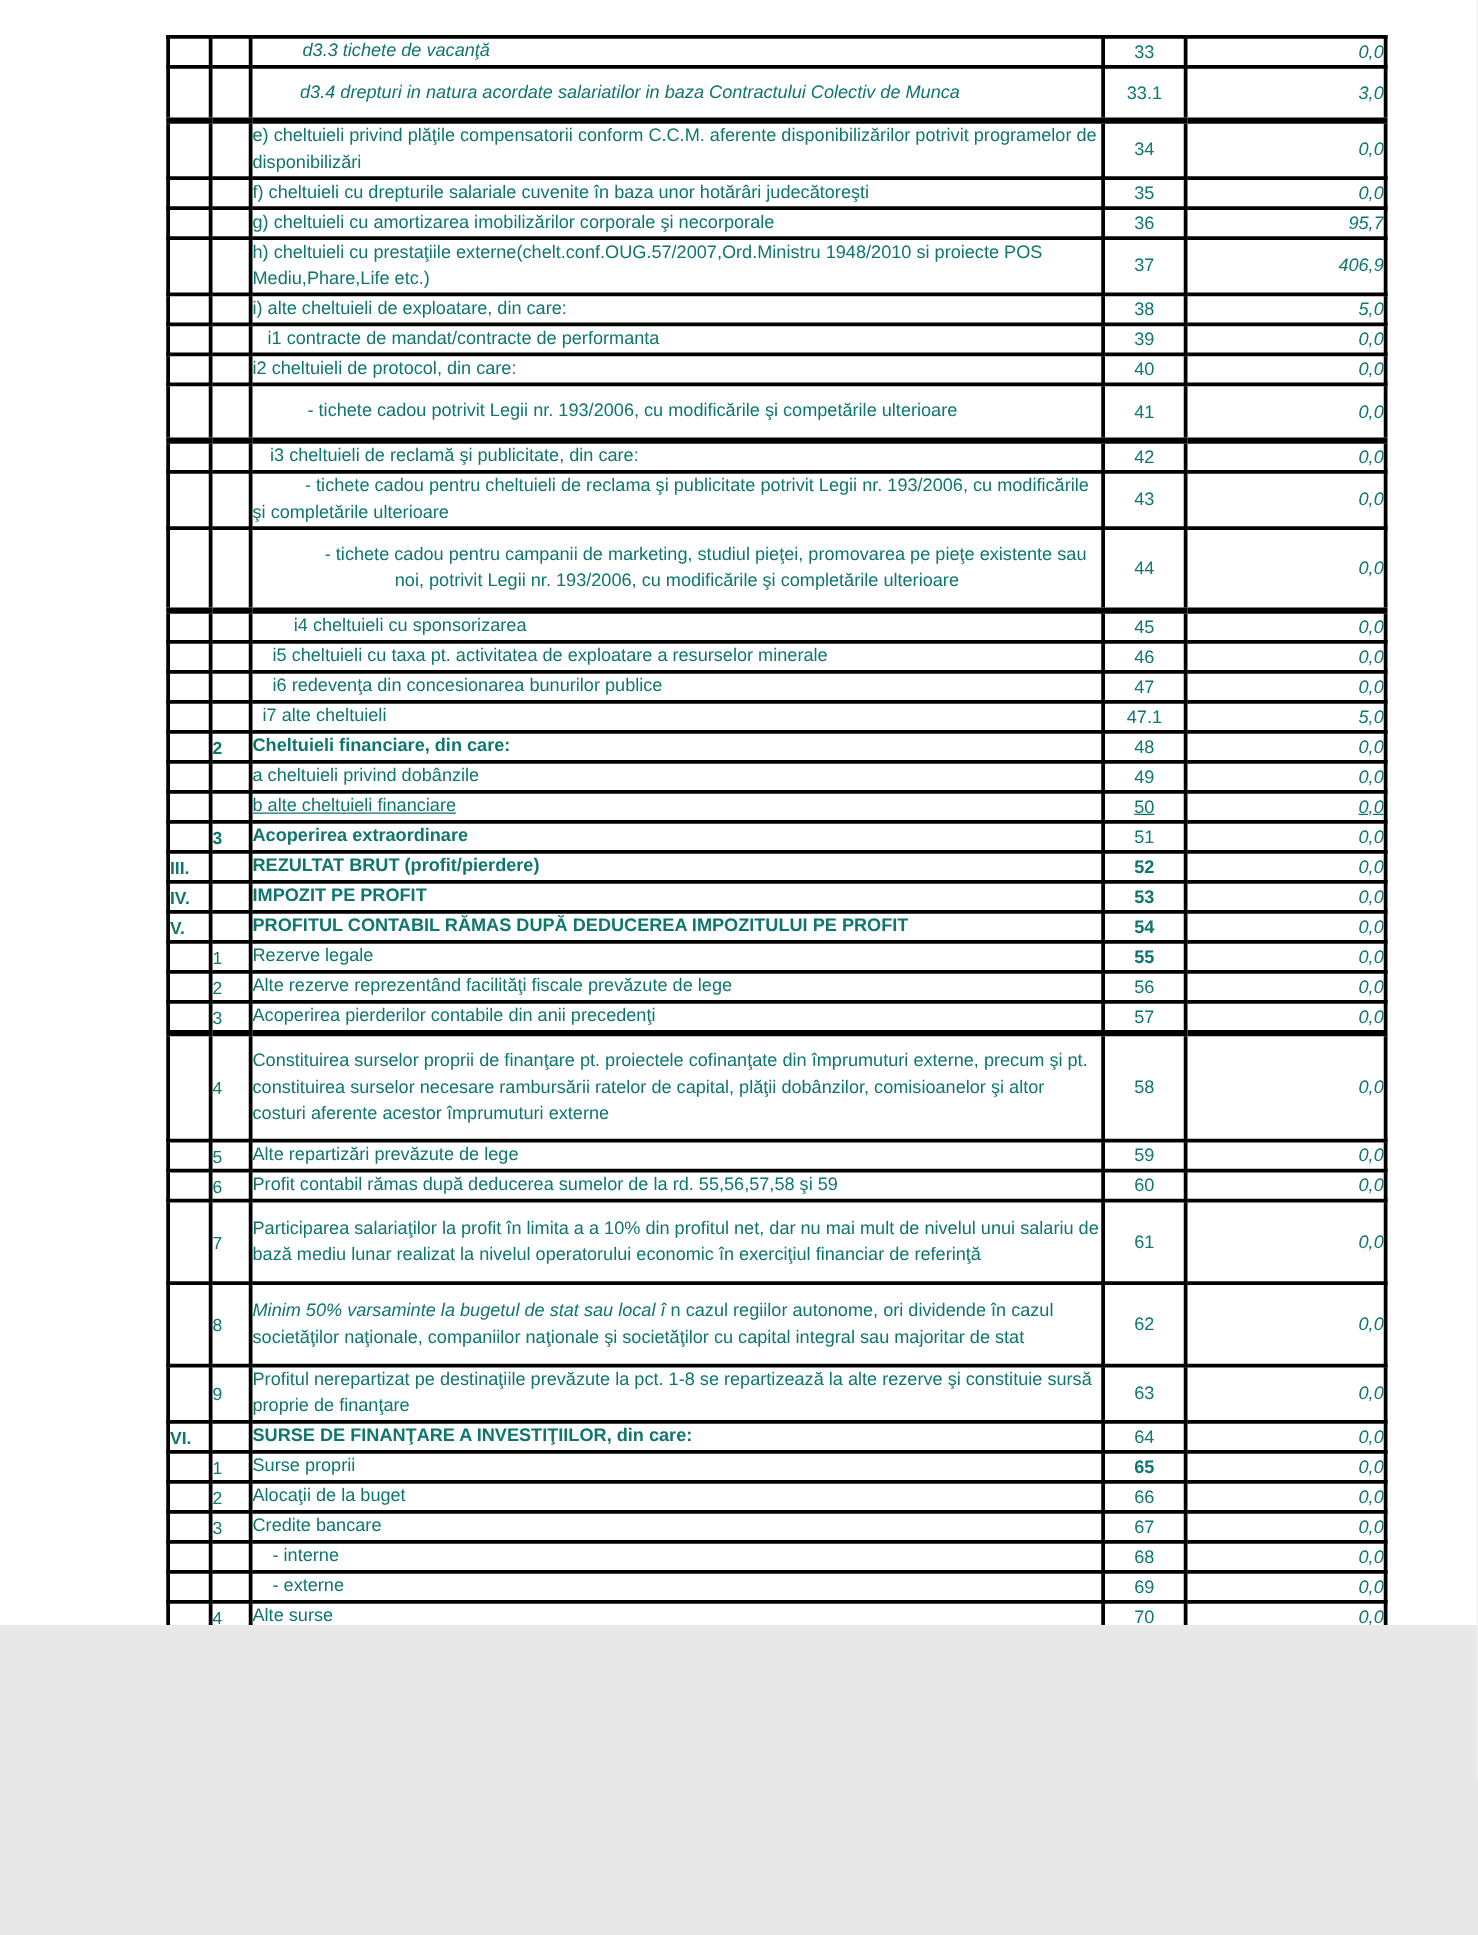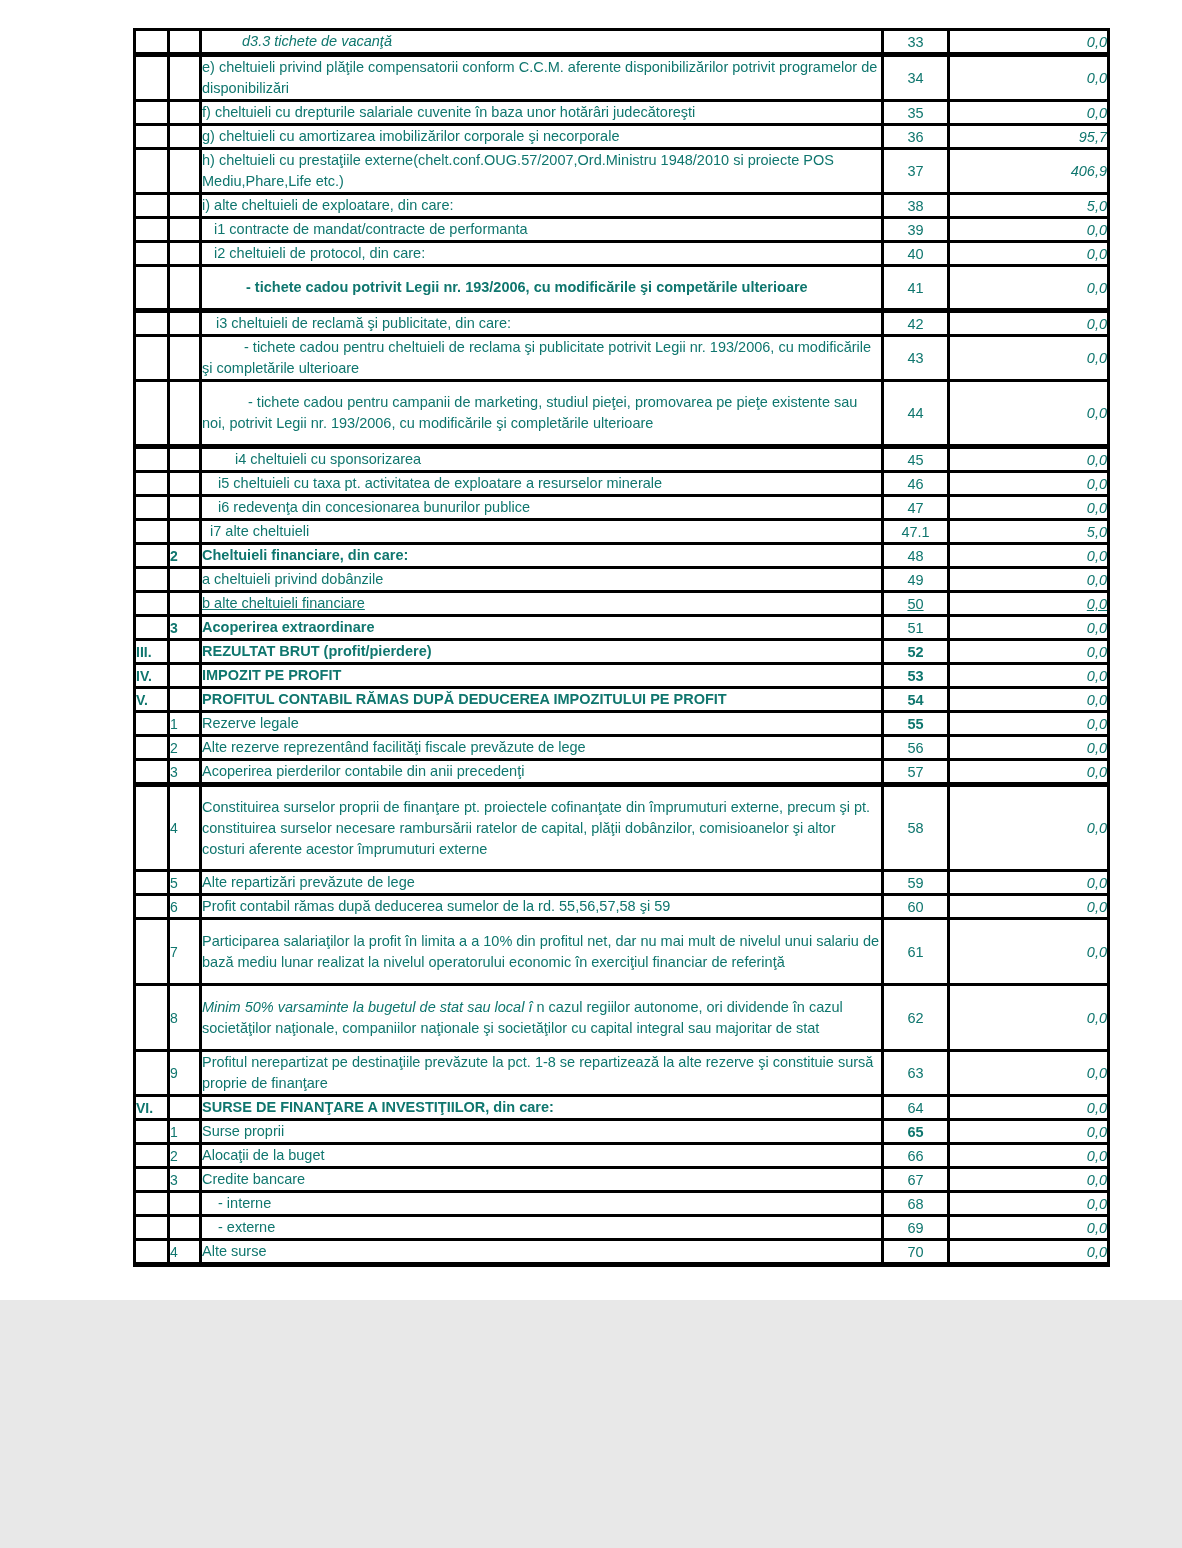--- a/index.html
+++ b/index.html
@@ -67,20 +67,27 @@
 <div class="page">
   <table class="budget">
     <tbody>
         <tr style="height: 21px;">
           <td class="c-roman bold"></td>
           <td class="c-sub"></td>
           <td class="c-desc italic" style="padding-left: 40px;">d3.3 tichete de vacanţă</td>
           <td class="c-rd">33</td>
           <td class="c-val italic">0,0</td>
         </tr>
+        <tr style="height: 43px;">
+          <td class="c-roman bold"></td>
+          <td class="c-sub"></td>
+          <td class="c-desc italic v-top" style="padding-left: 38px;">d3.4 drepturi in natura acordate salariatilor in baza Contractului Colectiv de Munca</td>
+          <td class="c-rd">33.1</td>
+          <td class="c-val italic">3,0</td>
+        </tr>
         <tr class="thick-top" style="height: 42px;">
           <td class="c-roman bold"></td>
           <td class="c-sub"></td>
           <td class="c-desc">e) cheltuieli privind plăţile compensatorii conform C.C.M. aferente disponibilizărilor potrivit programelor de disponibilizări</td>
           <td class="c-rd">34</td>
           <td class="c-val italic">0,0</td>
         </tr>
         <tr style="height: 21px;">
           <td class="c-roman bold"></td>
           <td class="c-sub"></td>
@@ -112,49 +119,49 @@
         <tr style="height: 21px;">
           <td class="c-roman bold"></td>
           <td class="c-sub"></td>
           <td class="c-desc" style="padding-left: 12px;">i1 contracte de mandat/contracte de performanta</td>
           <td class="c-rd">39</td>
           <td class="c-val italic">0,0</td>
         </tr>
         <tr style="height: 21px;">
           <td class="c-roman bold"></td>
           <td class="c-sub"></td>
-          <td class="c-desc" style="padding-left: 12px;">i2 cheltuieli de protocol, din care:</td>
+          <td class="c-desc" style="padding-left: 0;">i2 cheltuieli de protocol, din care:</td>
           <td class="c-rd">40</td>
           <td class="c-val italic">0,0</td>
         </tr>
         <tr style="height: 45px;">
           <td class="c-roman bold"></td>
           <td class="c-sub"></td>
-          <td class="c-desc v-top" style="text-indent: 44px; font-weight: bold;">- tichete cadou potrivit Legii nr. 193/2006, cu modificările şi competările ulterioare</td>
+          <td class="c-desc v-top" style="text-indent: 44px;">- tichete cadou potrivit Legii nr. 193/2006, cu modificările şi competările ulterioare</td>
           <td class="c-rd">41</td>
           <td class="c-val italic">0,0</td>
         </tr>
         <tr class="thick-top" style="height: 21px;">
           <td class="c-roman bold"></td>
           <td class="c-sub"></td>
           <td class="c-desc" style="padding-left: 14px;">i3 cheltuieli de reclamă şi publicitate, din care:</td>
           <td class="c-rd">42</td>
           <td class="c-val italic">0,0</td>
         </tr>
         <tr style="height: 43px;">
           <td class="c-roman bold"></td>
           <td class="c-sub"></td>
           <td class="c-desc" style="text-indent: 42px;">- tichete cadou pentru cheltuieli de reclama şi publicitate potrivit Legii nr. 193/2006, cu modificările şi completările ulterioare</td>
           <td class="c-rd">43</td>
           <td class="c-val italic">0,0</td>
         </tr>
         <tr style="height: 66px;">
           <td class="c-roman bold"></td>
           <td class="c-sub"></td>
-          <td class="c-desc v-top" style="text-indent: 46px;">- tichete cadou pentru campanii de marketing, studiul pieţei, promovarea pe pieţe existente sau noi, potrivit Legii nr. 193/2006, cu modificările şi completările ulterioare</td>
+          <td class="c-desc v-top" style="text-indent: 46px; text-align: center;">- tichete cadou pentru campanii de marketing, studiul pieţei, promovarea pe pieţe existente sau noi, potrivit Legii nr. 193/2006, cu modificările şi completările ulterioare</td>
           <td class="c-rd">44</td>
           <td class="c-val italic">0,0</td>
         </tr>
         <tr class="thick-top" style="height: 21px;">
           <td class="c-roman bold"></td>
           <td class="c-sub"></td>
           <td class="c-desc" style="padding-left: 33px;">i4 cheltuieli cu sponsorizarea</td>
           <td class="c-rd">45</td>
           <td class="c-val italic">0,0</td>
         </tr>

